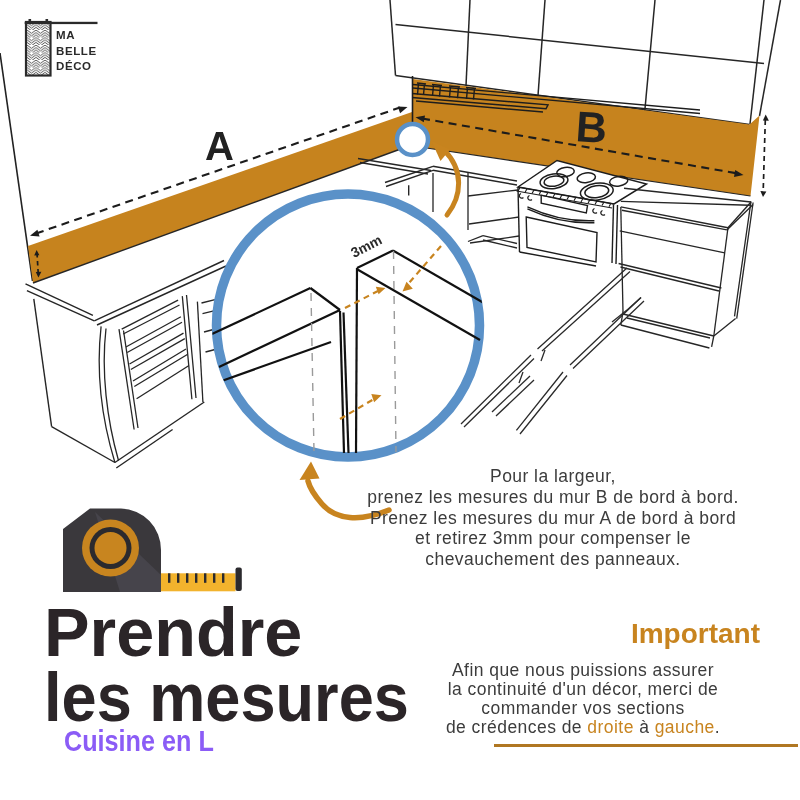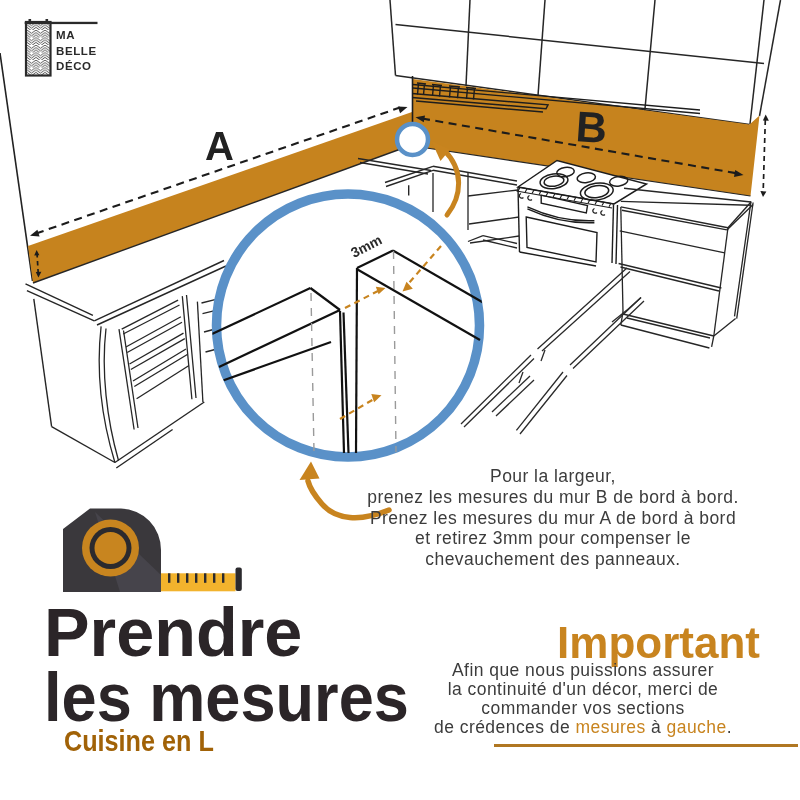--- a/index.html
+++ b/index.html
@@ -313,28 +313,28 @@
 Prenez les mesures du mur A de bord à bord<br>
 et retirez 3mm pour compenser le<br>
 chevauchement des panneaux.
 </div>
 
 <div class="abs" style="left:44px;top:600px;font-size:68px;font-weight:bold;color:#2B2528;line-height:65px;white-space:nowrap;">
   <span style="display:inline-block;transform:scaleX(1.005);transform-origin:0 0;">Prendre</span><br>
   <span style="display:inline-block;transform:scaleX(0.928);transform-origin:0 0;">les mesures</span>
 </div>
 
-<div class="abs" style="left:64px;top:724px;font-size:30px;font-weight:bold;color:#a16207;">
+<div class="abs" style="left:64px;top:724px;font-size:30px;font-weight:bold;color:#8b5cf6;">
   <span style="display:inline-block;transform:scaleX(0.84);transform-origin:0 0;">Cuisine en L</span>
 </div>
 
-<div class="abs" style="right:40px;top:618px;font-size:44px;font-weight:bold;color:#C8841F;">Important</div>
+<div class="abs" style="right:40px;top:618px;font-size:28px;font-weight:bold;color:#C8841F;">Important</div>
 
 <div class="abs para" style="right:37px;top:661px;line-height:19px;width:360px;font-size:17.5px;letter-spacing:0.45px">
 Afin que nous puissions assurer<br>
 la continuité d'un décor, merci de<br>
 commander vos sections<br>
-de crédences de <span class="orange">mesures</span> à <span class="orange">gauche</span>.
+de crédences de <span class="orange">droite</span> à <span class="orange">gauche</span>.
 </div>
 
 <div class="abs" style="left:494px;top:744px;width:304px;height:3px;background:#B07722;"></div>
 
 </div>
 
 </body></html>

